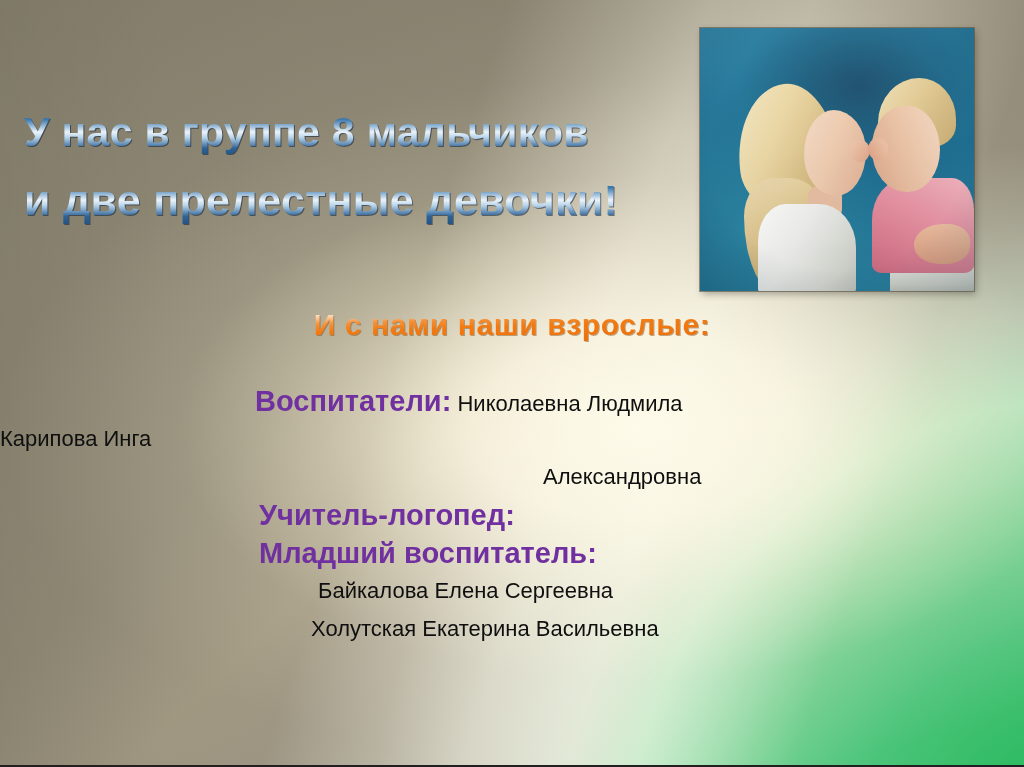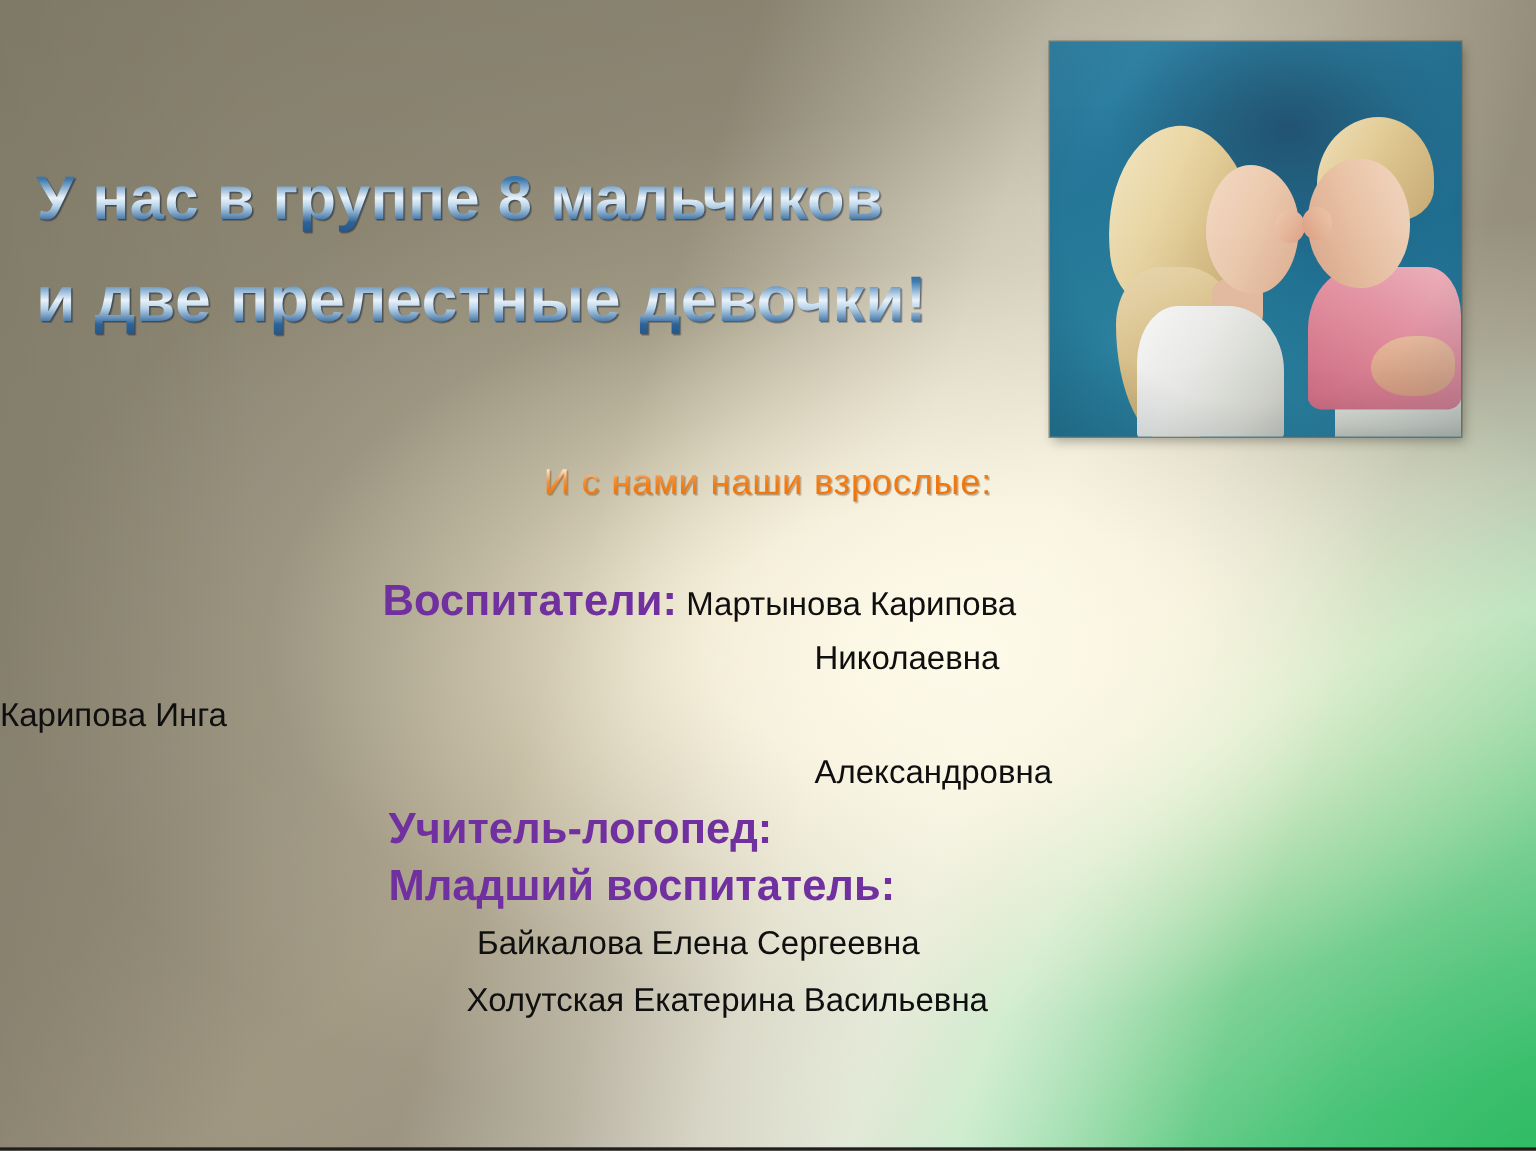--- a/index.html
+++ b/index.html
@@ -105,22 +105,22 @@
   .subtitle {
     position: absolute;
     left: 0;
     right: 0;
     top: 308px;
     text-align: center;
   }
   .subtitle-text {
     display: inline-block;
     font-family: "Liberation Sans", sans-serif;
-    font-weight: normal;
-    font-size: 24px;
+    font-weight: bold;
+    font-size: 30px;
     letter-spacing: 0.6px;
     white-space: nowrap;
     background-image: linear-gradient(178deg,
         #fffaf2 0%,
         #fde6cb 14%,
         #f79138 34%,
         #f2790f 52%,
         #ef7510 72%,
         #e66c09 100%);
     -webkit-background-clip: text;
@@ -315,26 +315,23 @@
   </div>
 
   <div class="subtitle">
     <span class="subtitle-text">И с нами наши взрослые:</span>
   </div>
 
   <div class="body-block">
 
     <div class="body-row row-a">
       <span class="lbl">Воспитатели:</span>
-      <span class="nm">Мартынова Карипова</span>
-    </div>
-
-    <div class="body-row row-b">
-      <span class="nm">Николаевна</span>
-    </div>
+      <span class="nm">Николаевна Людмила</span>
+    </div>
+
 
     <div class="body-row row-c">
       <span class="nm">Карипова Инга</span>
     </div>
 
     <div class="body-row row-d">
       <span class="nm">Александровна</span>
     </div>
 
     <div class="body-row row-e">

